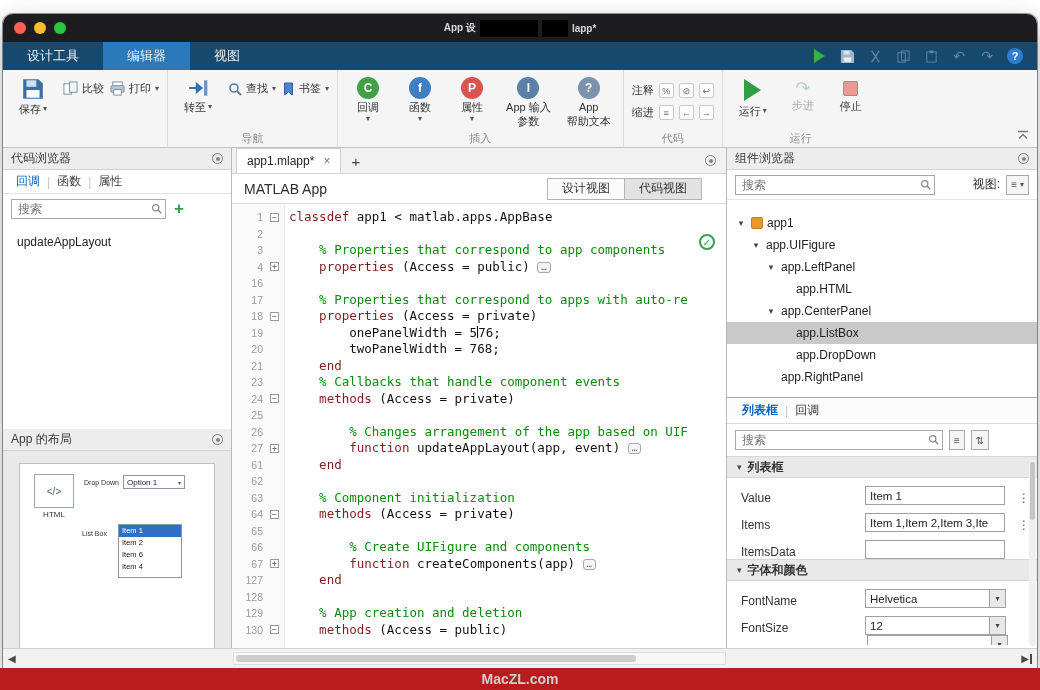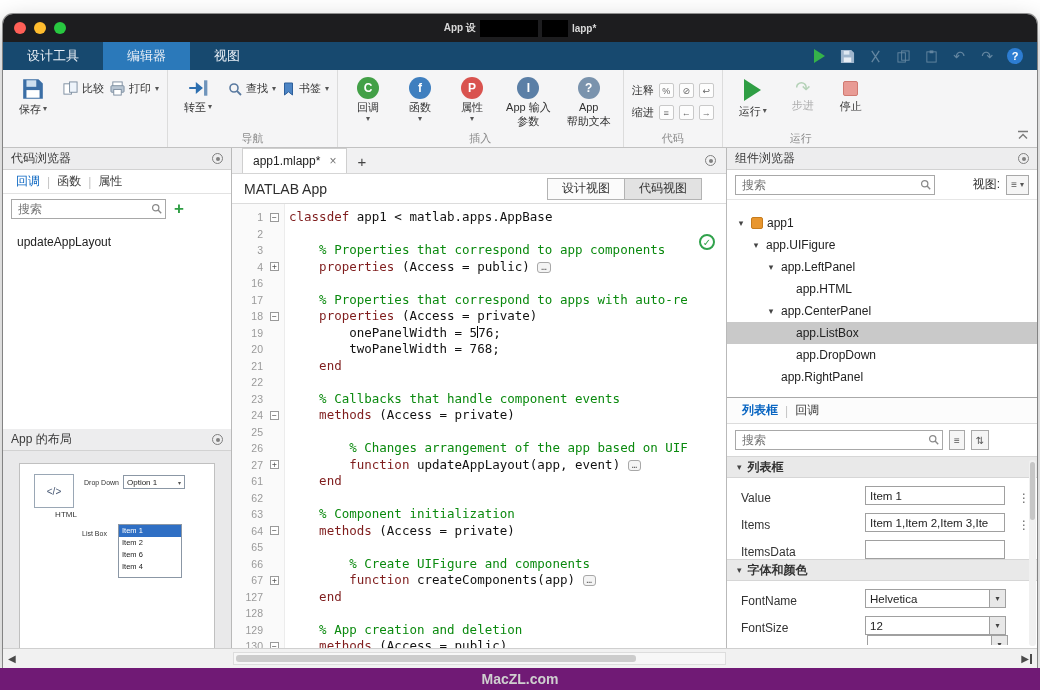--- a/index.html
+++ b/index.html
@@ -75,32 +75,32 @@
 .searchrow{height:30px;display:flex;align-items:center;gap:8px;padding:0 8px;flex:none;}
 .searchbox{position:relative;flex:none;}
 .searchbox input{height:20px;border:1px solid #a8a8a8;background:#fff;font-size:12px;padding:0 20px 0 6px;font-family:inherit;color:#333;width:100%;}
 .mag{position:absolute;right:4px;top:4px;}
 .plusbtn{color:#2f9e44;font-size:17px;font-weight:bold;line-height:16px;}
 .cblist{flex:1;overflow:hidden;padding-top:8px;}
 .cb-item{padding:3px 14px;font-size:12px;color:#222;}
 .thumbwrap{flex:1;background:#e9e9ea;overflow:hidden;position:relative;}
 .canvas{position:absolute;left:16px;top:12px;width:196px;height:198px;background:#fff;border:1px solid #c0c0c0;}
 .t-html-box{position:absolute;left:14px;top:10px;width:40px;height:34px;border:1px solid #9aa7b5;color:#4a5a75;font-size:10px;display:flex;align-items:center;justify-content:center;background:#fff;}
-.t-html-label{position:absolute;left:26px;top:46px;width:40px;text-align:center;font-size:8px;color:#333;}
+.t-html-label{position:absolute;left:14px;top:46px;width:40px;text-align:center;font-size:8px;color:#333;}
 .t-dd-label{position:absolute;left:64px;top:15px;font-size:7px;color:#333;}
 .t-dd-ctl{position:absolute;left:103px;top:11px;width:62px;height:14px;border:1px solid #8b97a5;background:#fff;font-size:8px;color:#222;display:flex;align-items:center;padding:0 3px;gap:8px;}
 .t-dd-ctl .c{margin-left:auto;font-size:6px;color:#555;}
 .t-lb-label{position:absolute;left:62px;top:66px;font-size:7px;color:#333;}
 .t-lb-ctl{position:absolute;left:98px;top:60px;width:64px;height:54px;border:1px solid #8b97a5;background:#fff;overflow:hidden;}
 .titem{font-size:7.5px;color:#222;padding:1px 3px;height:12px;}
 .titem.sel{background:#2f6fc4;color:#fff;}
 
 
 .edittabs{height:26px;background:#f1f1f2;border-bottom:1px solid #d5d5d5;display:flex;align-items:flex-end;position:relative;flex:none;}
-.edtab{height:25px;background:#fff;border:1px solid #cfcfcf;border-bottom:none;display:flex;align-items:center;gap:9px;padding:0 10px;font-size:12px;color:#222;margin-left:10px;}
+.edtab{height:25px;background:#fff;border:1px solid #cfcfcf;border-bottom:none;display:flex;align-items:center;gap:9px;padding:0 10px;font-size:12px;color:#222;margin-left:4px;}
 .closex{color:#777;font-size:12px;line-height:12px;}
 .newtab{font-size:15px;color:#444;margin-left:10px;padding-bottom:3px;}
 .edmenu{position:absolute;right:10px;top:7px;}
 .apptitlebar{height:30px;background:#fff;border-bottom:1px solid #dcdcdc;display:flex;align-items:center;padding:0 12px;flex:none;}
 .apptitle{font-size:14px;color:#2e2e2e;}
 .viewseg{margin-left:auto;display:flex;margin-right:12px;}
 .viewbtn{height:22px;padding:0 14px;font-size:12px;border:1px solid #b3b3b3;background:#fbfbfb;display:flex;align-items:center;color:#333;}
 .viewbtn+.viewbtn{border-left:none;}
 .viewbtn.active{background:#e2e2e2;}
 .codearea{flex:1;position:relative;overflow:hidden;background:#fff;padding-top:5px;}
@@ -146,21 +146,21 @@
 
 
 .bottombar{position:absolute;left:0;bottom:0;width:1034px;height:20px;background:#f1f1f1;border-top:1px solid #cfcfcf;}
 .scrollL{position:absolute;left:5px;top:4px;color:#4a4a4a;font-size:10px;}
 .scrollR{position:absolute;right:5px;top:4px;color:#4a4a4a;font-size:10px;display:flex;align-items:center;gap:1px;}
 .scrollR .bar{width:2px;height:10px;background:#4a4a4a;}
 .hscroll{position:absolute;left:230px;top:3px;width:493px;height:13px;background:#f7f7f7;border:1px solid #dddddd;}
 .hthumb{position:absolute;left:2px;top:2px;width:400px;height:7px;background:#cccccc;border-radius:3px;}
 
 
-.blackbar{position:absolute;left:0;bottom:0;width:1040px;height:22px;background:#701a75;display:flex;align-items:center;justify-content:center;color:#cfcfcf;font-size:14px;font-weight:bold;}
+.blackbar{position:absolute;left:0;bottom:0;width:1040px;height:22px;background:#b91c1c;display:flex;align-items:center;justify-content:center;color:#cfcfcf;font-size:14px;font-weight:bold;}
 </style>
 </head>
 <body>
 
 <div class="macwin">
 
   <div class="titlebar">
     <div class="lights">
       <span class="light red"></span>
       <span class="light yellow"></span>
@@ -497,25 +497,20 @@
               <span class="ln">20</span>
               <span class="foldcol"></span>
               <span class="codetext"><span class="tok-pl">        twoPanelWidth = 768;</span></span>
             </div>
             <div class="code-line">
               <span class="ln">21</span>
               <span class="foldcol"></span>
               <span class="codetext"><span class="tok-kw">    end</span></span>
             </div>
             <div class="code-line">
-              <span class="ln">22</span>
-              <span class="foldcol"></span>
-              <span class="codetext"></span>
-            </div>
-            <div class="code-line">
               <span class="ln">23</span>
               <span class="foldcol"></span>
               <span class="codetext"><span class="tok-cm">    % Callbacks that handle component events</span></span>
             </div>
             <div class="code-line">
               <span class="ln">24</span>
               <span class="foldcol">
                 <span class="foldbox">−</span>
               </span>
               <span class="codetext"><span class="tok-kw">    methods</span><span class="tok-pl"> (Access = private)</span></span>

